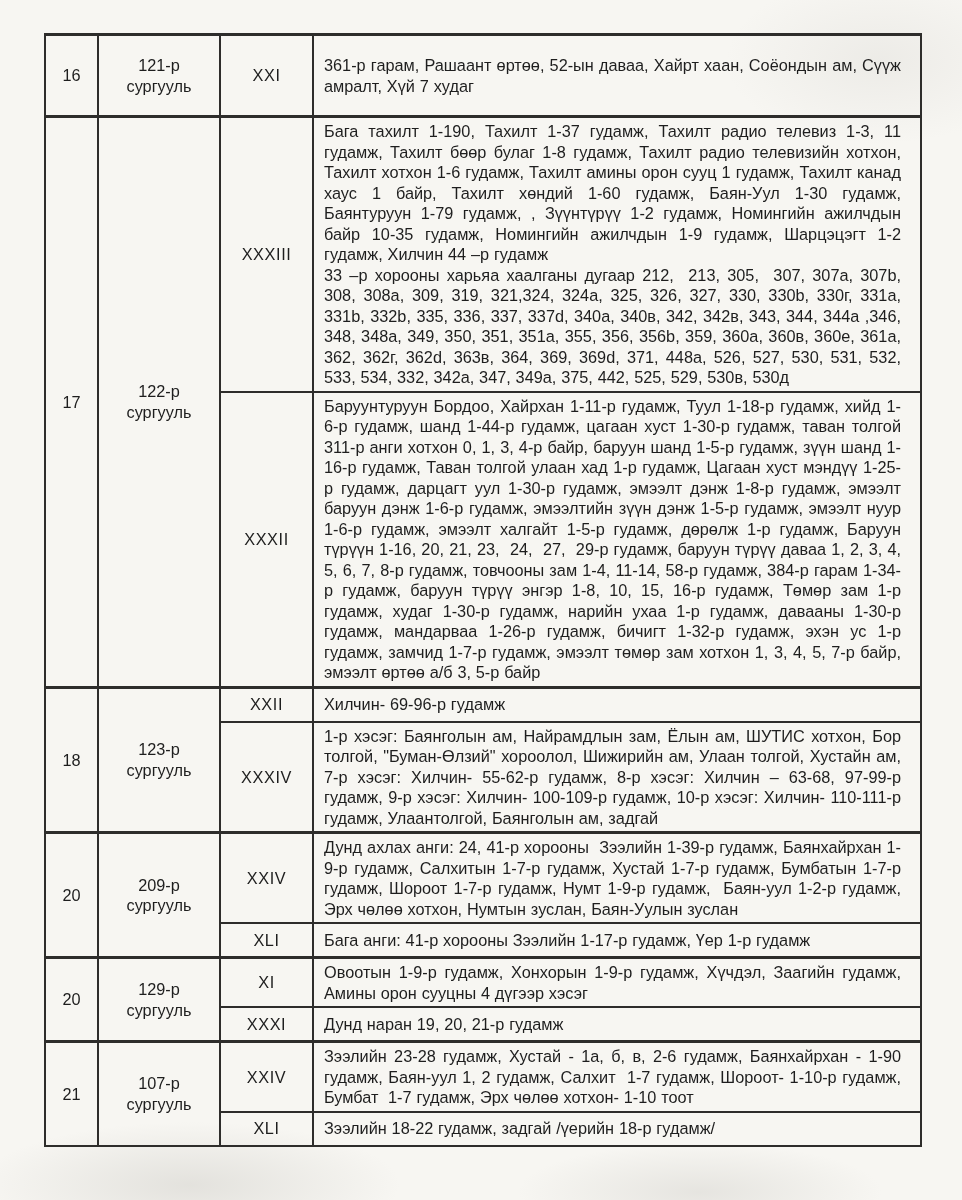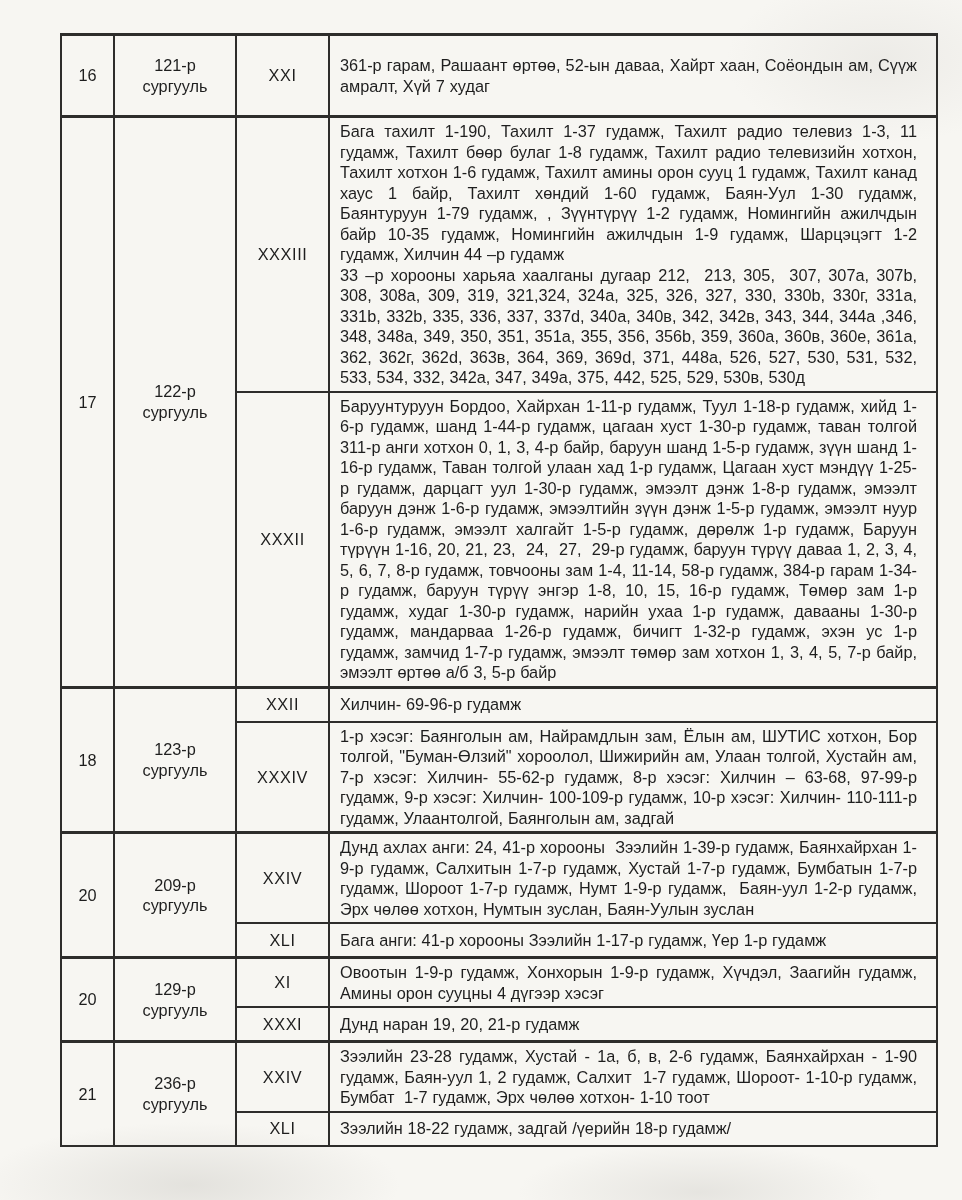--- a/index.html
+++ b/index.html
@@ -17,21 +17,21 @@
     width: 962px;
     height: 1200px;
     background:
       radial-gradient(ellipse 300px 90px at 190px 1185px, rgba(190,188,182,0.35), rgba(190,188,182,0) 70%),
       radial-gradient(ellipse 260px 70px at 700px 1192px, rgba(190,188,182,0.30), rgba(190,188,182,0) 70%),
       radial-gradient(ellipse 220px 120px at 880px 60px, rgba(205,203,198,0.25), rgba(205,203,198,0) 70%),
       #f7f6f2;
   }
   table.district-table {
     position: absolute;
-    left: 60px;
+    left: 44px;
     top: 33px;
     width: 876px;
     border-collapse: collapse;
     table-layout: fixed;
   }
   table.district-table td {
     border: 2px solid #2e2d2b;
     vertical-align: middle;
     font-size: 16.3px;
     line-height: 20.5px;
@@ -119,21 +119,21 @@
           <td class="school-cell" rowspan="2">129-р сургууль</td>
           <td class="roman-cell">XI</td>
           <td class="addr-cell">Овоотын 1-9-р гудамж, Хонхорын 1-9-р гудамж, Хүчдэл, Заагийн гудамж, Амины орон сууцны 4 дүгээр хэсэг</td>
         </tr>
         <tr>
           <td class="roman-cell">XXXI</td>
           <td class="addr-cell">Дунд наран 19, 20, 21-р гудамж</td>
         </tr>
         <tr class="group-start">
           <td class="num-cell" rowspan="2">21</td>
-          <td class="school-cell" rowspan="2">236-р сургууль</td>
+          <td class="school-cell" rowspan="2">107-р сургууль</td>
           <td class="roman-cell">XXIV</td>
           <td class="addr-cell">Зээлийн 23-28 гудамж, Хустай - 1а, б, в, 2-6 гудамж, Баянхайрхан - 1-90 гудамж, Баян-уул 1, 2 гудамж, Салхит  1-7 гудамж, Шороот- 1-10-р гудамж, Бумбат  1-7 гудамж, Эрх чөлөө хотхон- 1-10 тоот</td>
         </tr>
         <tr>
           <td class="roman-cell">XLI</td>
           <td class="addr-cell">Зээлийн 18-22 гудамж, задгай /үерийн 18-р гудамж/</td>
         </tr>
       </tbody>
   </table>
 </div>

